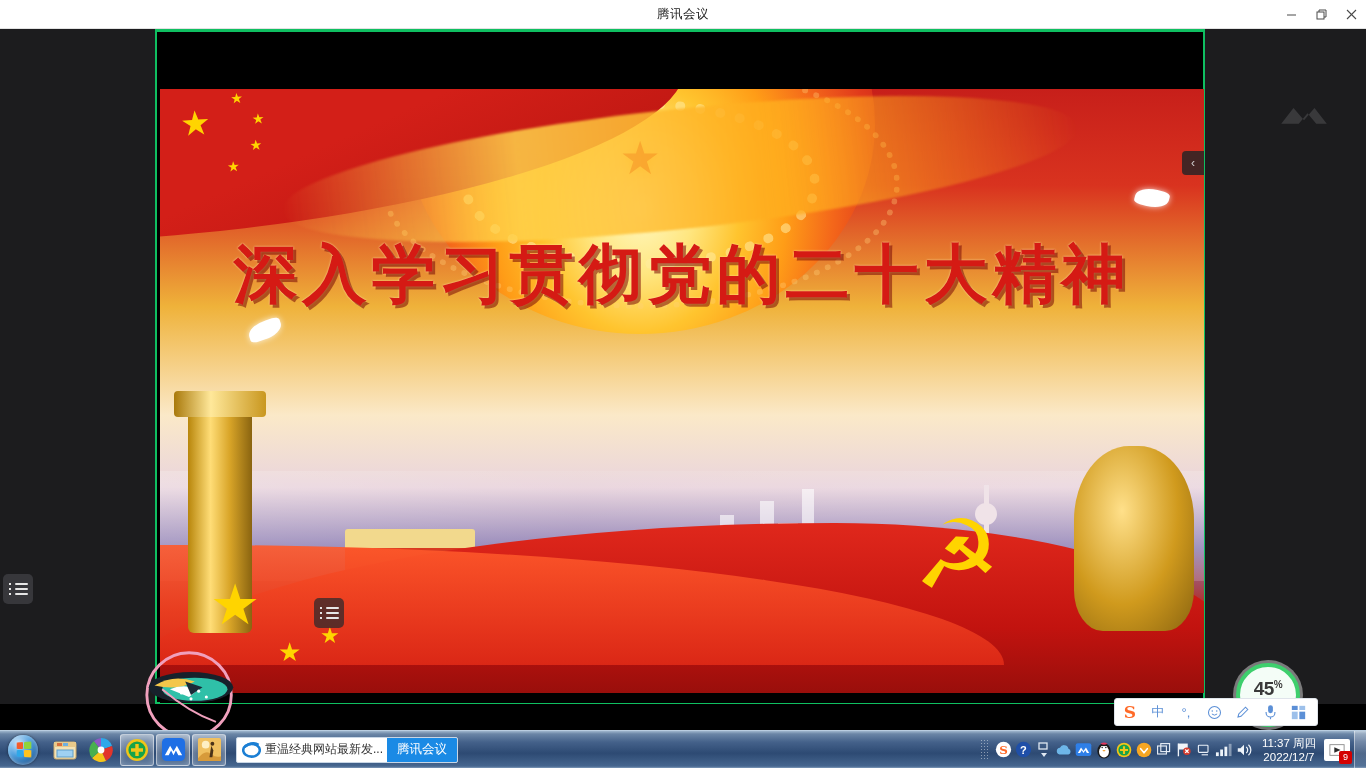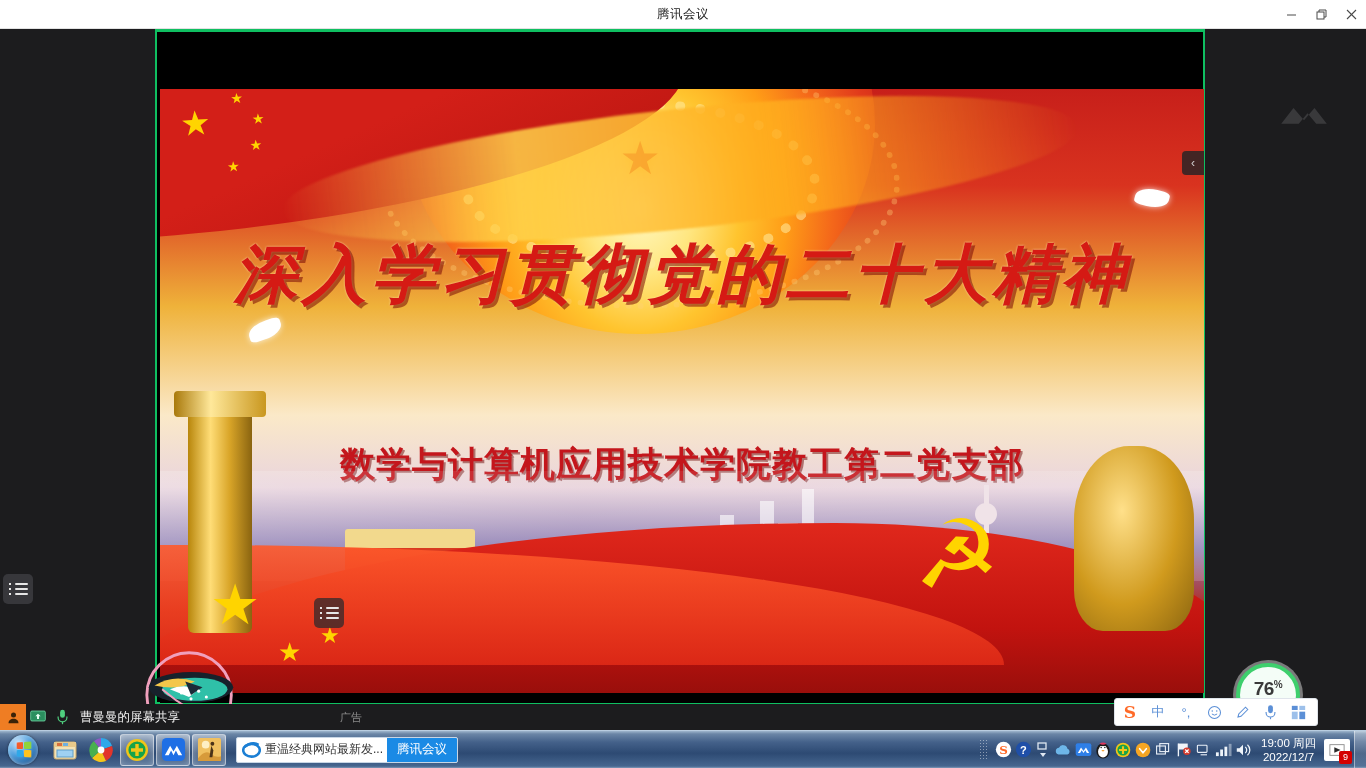--- a/index.html
+++ b/index.html
@@ -110,21 +110,20 @@
 
   
   .slide .headline {
     position: absolute; left: 0; right: 0; top: 142px; text-align: center;
     font-family: "DejaVu Serif", "Liberation Serif", serif;
     font-weight: 700;
     font-size: 64px; letter-spacing: 5px;
     color: #d51a14;
     text-shadow: 3px 3px 0 rgba(120,10,6,.55), 0 0 2px #ffe9a8;
     white-space: nowrap;
-    font-style: italic;
   }
   .slide .subhead {
     position: absolute; left: 0; right: 0; top: 352px; text-align: center;
     font-family: "DejaVu Sans", "Liberation Sans", sans-serif;
     font-weight: 700;
     font-size: 35px; letter-spacing: 1px;
     color: #c4161c;
     text-shadow: 2px 2px 0 rgba(110,8,8,.5);
     white-space: nowrap;
   }
@@ -421,21 +420,20 @@
           <span class="st s3">★</span>
           <span class="st s4">★</span>
           <span class="st s5">★</span>
         </div>
         <div class="ribbon"></div>
 
         <div class="dove" style="left:88px;top:232px;"></div>
         <div class="dove" style="left:975px;top:100px;transform:rotate(14deg);"></div>
 
         <div class="headline">深入学习贯彻党的二十大精神</div>
-        <div class="subhead">数学与计算机应用技术学院教工第二党支部</div>
 
         <div class="skyline"></div>
         <div class="bldg" style="left:540px;width:16px;height:46px;"></div>
         <div class="bldg" style="left:560px;width:14px;height:66px;"></div>
         <div class="bldg" style="left:578px;width:18px;height:38px;"></div>
         <div class="bldg" style="left:600px;width:14px;height:80px;"></div>
         <div class="bldg" style="left:618px;width:20px;height:58px;"></div>
         <div class="bldg" style="left:642px;width:12px;height:92px;"></div>
         <div class="bldg" style="left:658px;width:18px;height:50px;"></div>
         <div class="bldg" style="left:742px;width:16px;height:40px;"></div>
@@ -477,21 +475,21 @@
 
     <div class="list-btn left-edge">
       <span class="list-glyph">
           <span></span>
           <span></span>
           <span></span>
         </span>
     </div>
 
     <div class="gauge">
-      <div class="pct"><span>76</span><sup>%</sup></div>
+      <div class="pct"><span>45</span><sup>%</sup></div>
       <div class="temp">
         <svg width="7" height="11" viewBox="0 0 8 12">
           <rect x="3" y="1" width="2" height="7" rx="1" fill="#2ba35a"></rect>
           <circle cx="4" cy="9.5" r="2.3" fill="#2ba35a"></circle>
         </svg>
         <span>37°C</span>
       </div>
     </div>
 
     <svg class="ad-graphic" viewBox="0 0 100 100">
@@ -503,43 +501,20 @@
       <path d="M44 36 l18 6 -12 8 z" fill="#1b2a38"></path>
       <circle cx="40" cy="48" r="1.6" fill="#fff"></circle>
       <circle cx="58" cy="46" r="1.6" fill="#fff"></circle>
       <circle cx="66" cy="52" r="1.6" fill="#fff"></circle>
       <circle cx="50" cy="54" r="1.6" fill="#fff"></circle>
       <path d="M20 44 q28 24 56 34" stroke="#f0a0bd" stroke-width="2" fill="none"></path>
     </svg>
 
   </div>
 
-  <div class="sharebar">
-    <div class="persona">
-      <svg width="15" height="15" viewBox="0 0 24 24">
-        <circle cx="12" cy="8" r="4" fill="#3a2208"></circle>
-        <path d="M4 21c0-4.4 3.6-7 8-7s8 2.6 8 7z" fill="#3a2208"></path>
-      </svg>
-    </div>
-    <div class="icn">
-      <svg width="16" height="14" viewBox="0 0 24 20">
-        <rect x="1" y="1" width="22" height="15" rx="2" fill="#2b8f5f" stroke="#6fd7a3" stroke-width="1.2"></rect>
-        <path d="M12 5 l4 4 h-2.5 v4 h-3 v-4 H8 z" fill="#eafff4"></path>
-      </svg>
-    </div>
-    <div class="icn">
-      <svg width="13" height="16" viewBox="0 0 16 20">
-        <rect x="5" y="1" width="6" height="10" rx="3" fill="#4fd07f"></rect>
-        <path d="M2.5 9.5v1a5.5 5.5 0 0 0 11 0v-1" fill="none" stroke="#4fd07f" stroke-width="1.5"></path>
-        <line x1="8" y1="16" x2="8" y2="19" stroke="#4fd07f" stroke-width="1.5"></line>
-      </svg>
-    </div>
-    <div class="who">曹曼曼的屏幕共享</div>
-    <div class="adlabel">广告</div>
-  </div>
 
   <div class="taskbar">
 
     <div class="start-orb">
       <div class="orb">
         <div class="flagwin">
             <i></i>
             <i></i>
             <i></i>
             <i></i>
@@ -695,21 +670,21 @@
       </div>
       <div class="tray-icon">
         <svg width="18" height="16" viewBox="0 0 20 18">
           <path d="M3 7 h3 l4 -4 v12 l-4 -4 H3 z" fill="#eef4fa"></path>
           <path d="M12.5 5.5 a4.5 4.5 0 0 1 0 7" fill="none" stroke="#eef4fa" stroke-width="1.4"></path>
           <path d="M15 3 a8 8 0 0 1 0 12" fill="none" stroke="#eef4fa" stroke-width="1.4"></path>
         </svg>
       </div>
 
       <div class="clock">
-        <div>19:00 周四</div>
+        <div>11:37 周四</div>
         <div>2022/12/7</div>
       </div>
 
       <div class="notify-btn">
         <svg width="16" height="14" viewBox="0 0 18 14">
           <rect x="1" y="1" width="16" height="12" fill="#fff" stroke="#8a8a8a" stroke-width="1"></rect>
           <polygon points="6,4 13,7 6,10" fill="#2b2b2b"></polygon>
         </svg>
         <span class="badge">9</span>
       </div>

